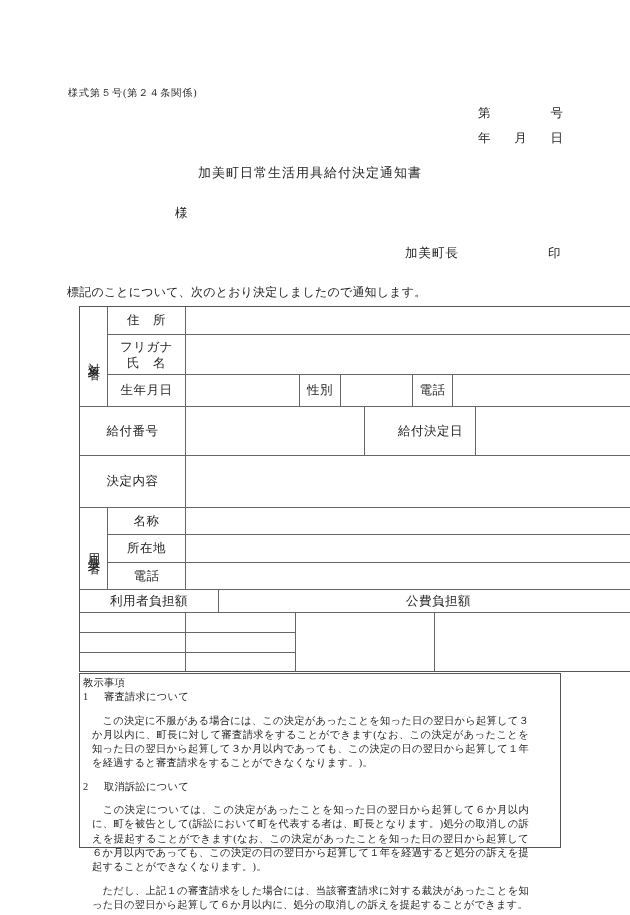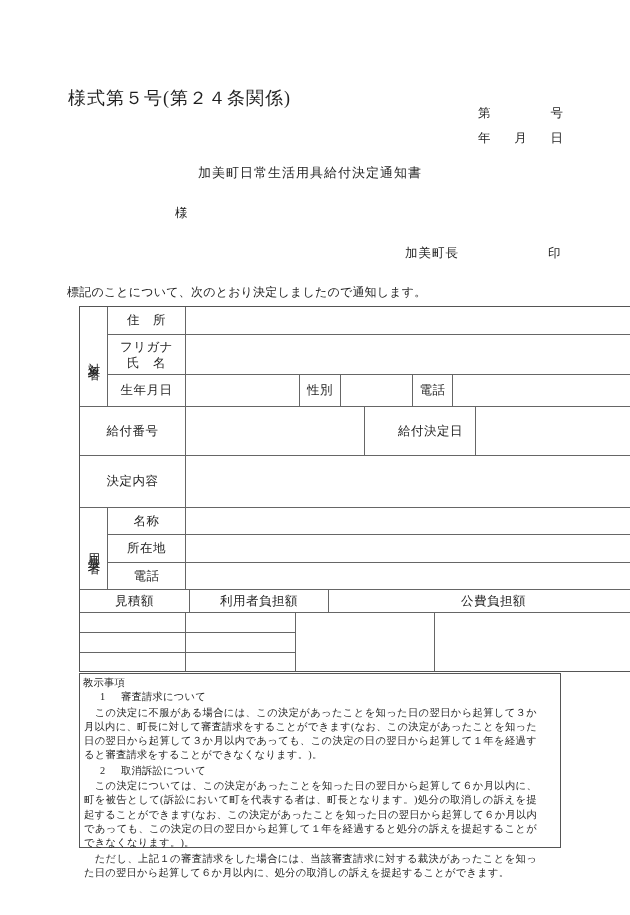--- a/index.html
+++ b/index.html
@@ -2,21 +2,21 @@
 <html><head>
 <meta charset="utf-8">
 <style>
   html,body{margin:0;padding:0;}
   body{
     width:630px;height:915px;background:#ffffff;position:relative;
     font-family:"Liberation Serif","DejaVu Serif",serif;
     color:#1f1f1f;-webkit-font-smoothing:antialiased;
   }
   .abs{position:absolute;}
-  .form-ref{left:68px;top:86px;font-size:18px;letter-spacing:1px;}
+  .form-ref{left:68px;top:86px;font-size:10px;letter-spacing:1px;}
   .doc-no-line{left:478px;top:105px;width:85px;display:flex;justify-content:space-between;font-size:12.5px;}
   .date-line{left:478px;top:130px;width:85px;display:flex;justify-content:space-between;font-size:12.5px;}
   .doc-title{left:0;top:164px;width:620px;text-align:center;font-size:13px;letter-spacing:1px;}
   .addressee{left:175px;top:205px;font-size:12.5px;}
   .issuer-line{left:0;top:245px;width:630px;font-size:12.5px;}
   .issuer{position:absolute;left:405px;letter-spacing:1px;}
   .seal{position:absolute;left:548px;}
   .intro{left:67px;top:284px;font-size:12px;letter-spacing:0.2px;}
 
   
@@ -54,23 +54,23 @@
   .amt-big{border-right:1px solid #666;}
   .amt-big:last-child{border-right:none;}
 
   
   .notice{
     left:79px;top:673px;width:482px;height:175px;box-sizing:border-box;
     border:1px solid #555;padding:2px 22px 0 3px;
     font-size:10.3px;line-height:14.3px;letter-spacing:0.2px;
   }
   .notice-heading{margin:0;}
-  .notice-item{margin-left:17px;}
+  .notice-item{}
   .notice-no{display:inline-block;width:21px;}
-  .notice-body{margin:1px;text-align:justify;}
+  .notice-body{margin:9px;text-align:justify;}
 </style>
 </head>
 <body>
 
 <div class="abs form-ref">様式第５号(第２４条関係)</div>
 
 <div class="abs doc-no-line">
   <span>第</span>
   <span>号</span>
 </div>
@@ -143,21 +143,20 @@
         <div class="cell val flex1"></div>
       </div>
       <div class="frow h26">
         <div class="cell lbl w78">電話</div>
         <div class="cell val flex1"></div>
       </div>
     </div>
   </div>
 
   <div class="frow h23">
-    <div class="cell lbl w110">見積額</div>
     <div class="cell lbl w139">利用者負担額</div>
     <div class="cell lbl flex1">公費負担額</div>
   </div>
 
   <div class="amt-body">
     <div class="amt-col w106">
       <div class="amt-sub"></div>
       <div class="amt-sub"></div>
       <div class="amt-sub last"></div>
     </div>

